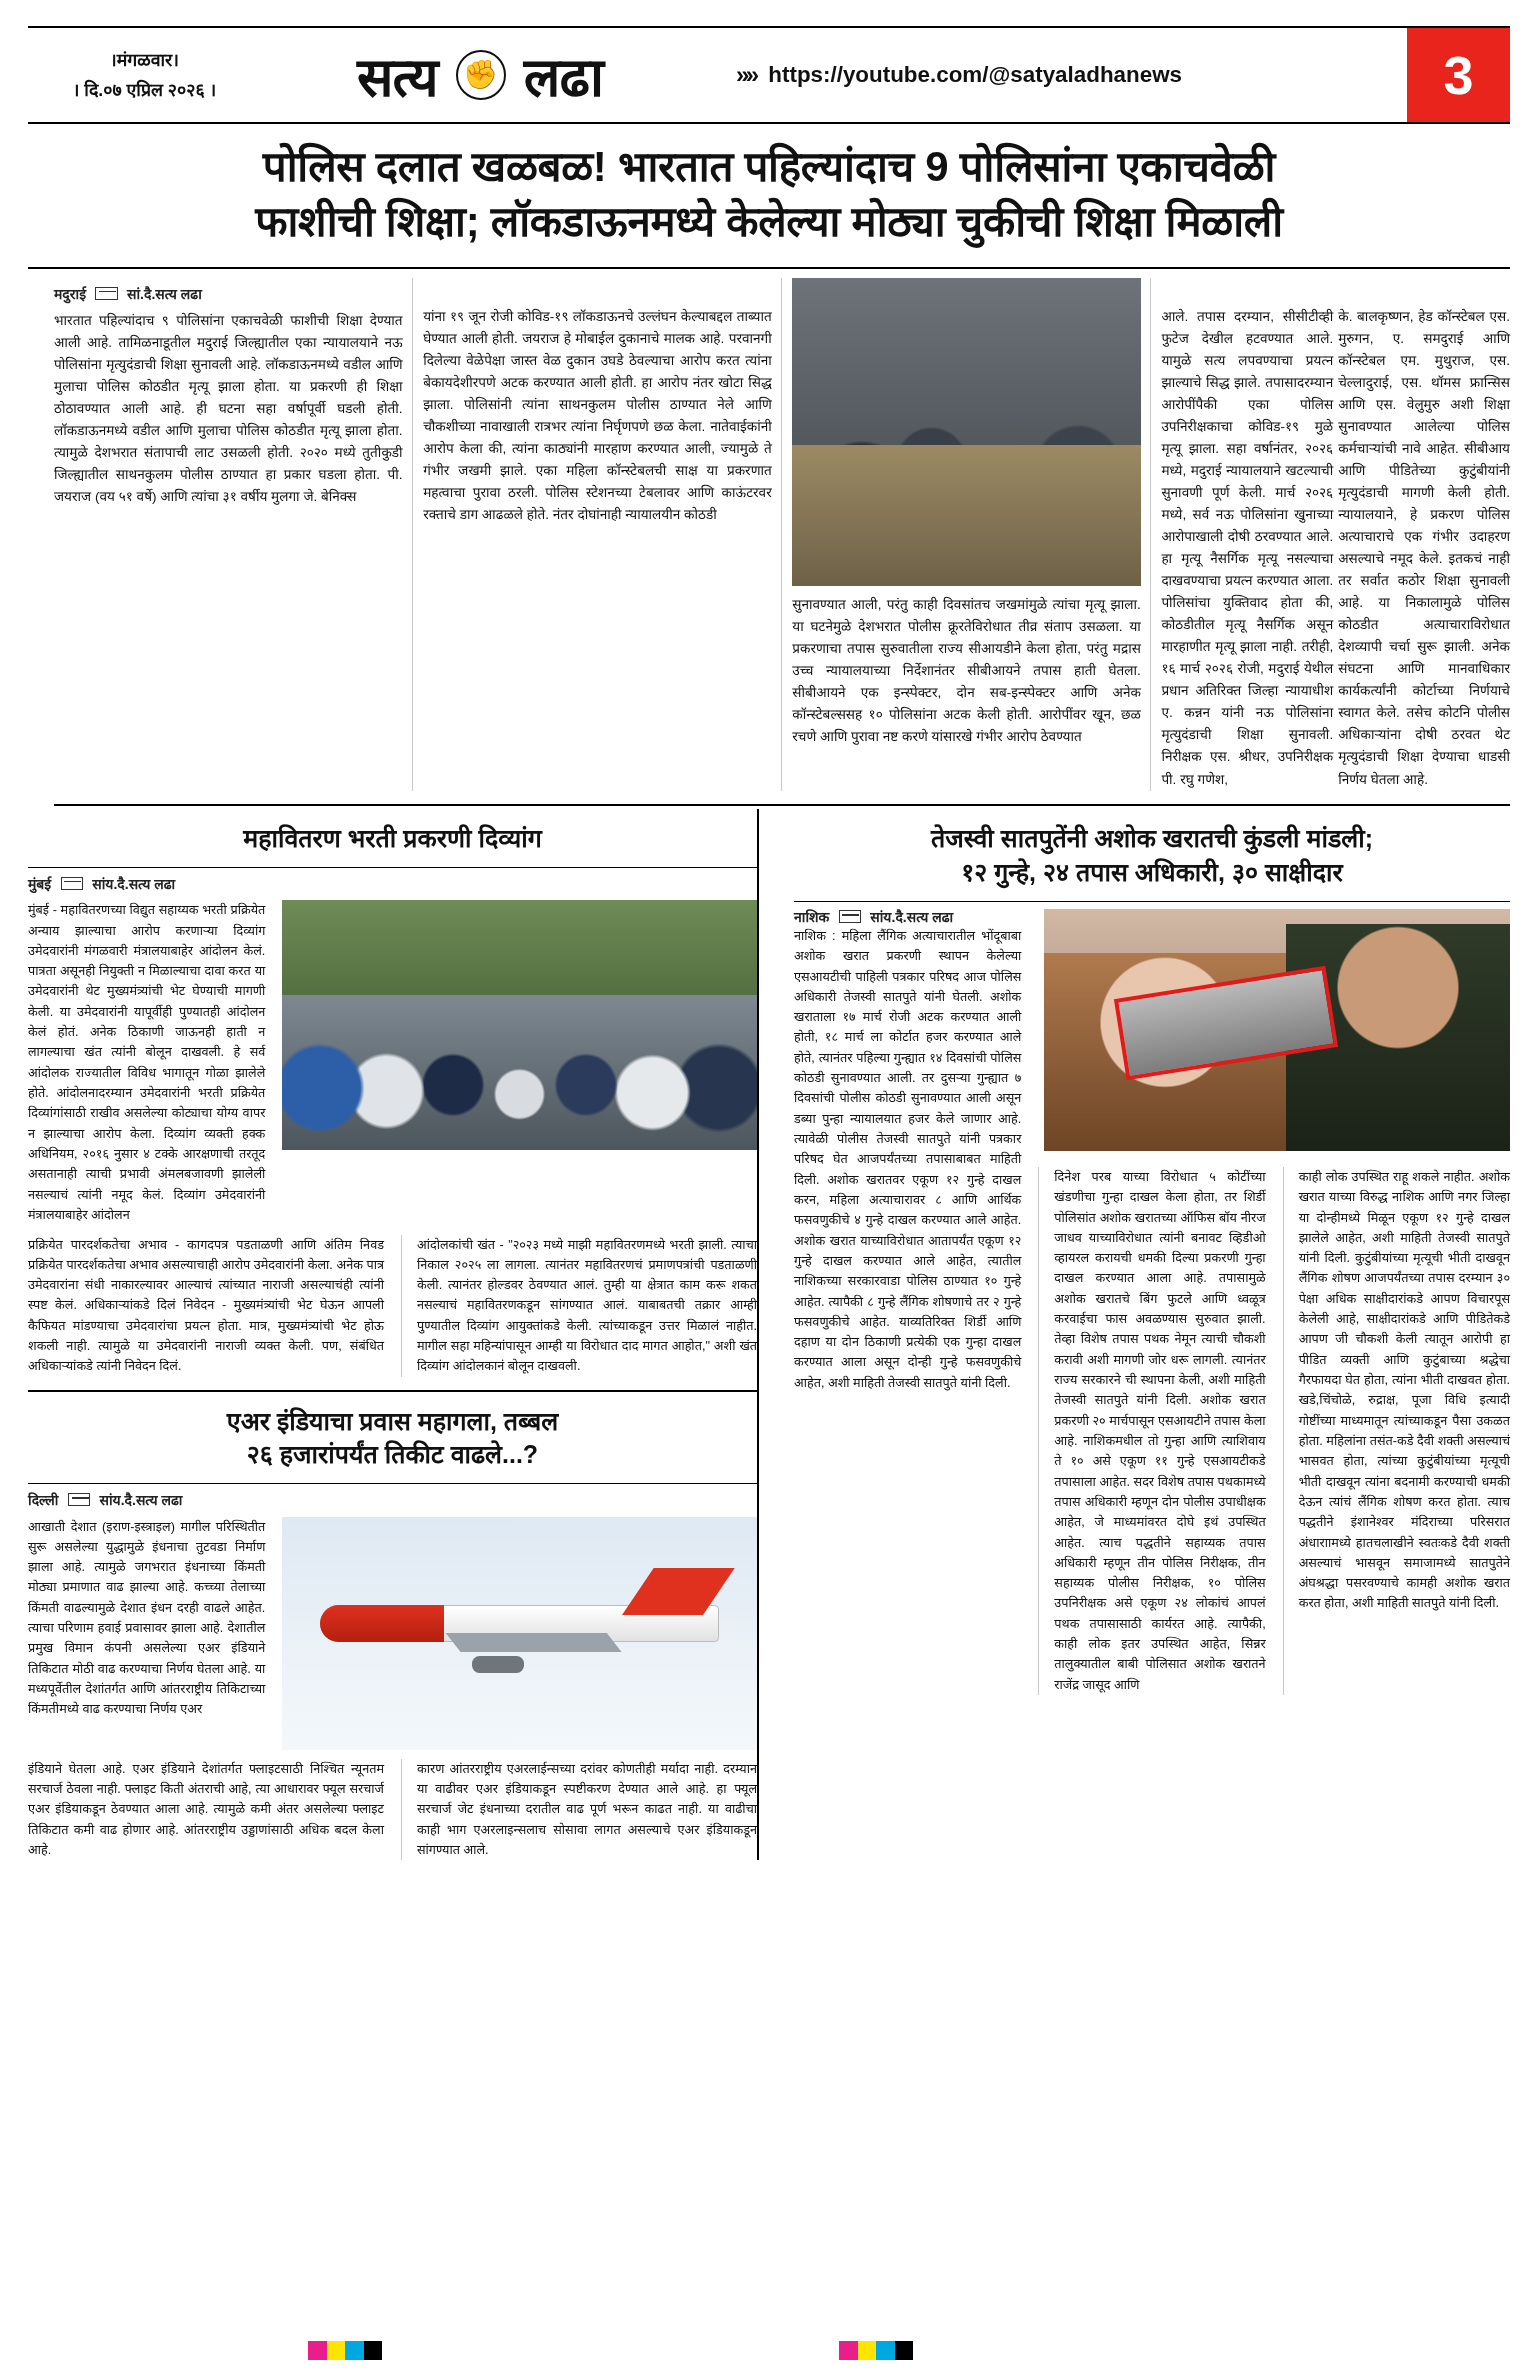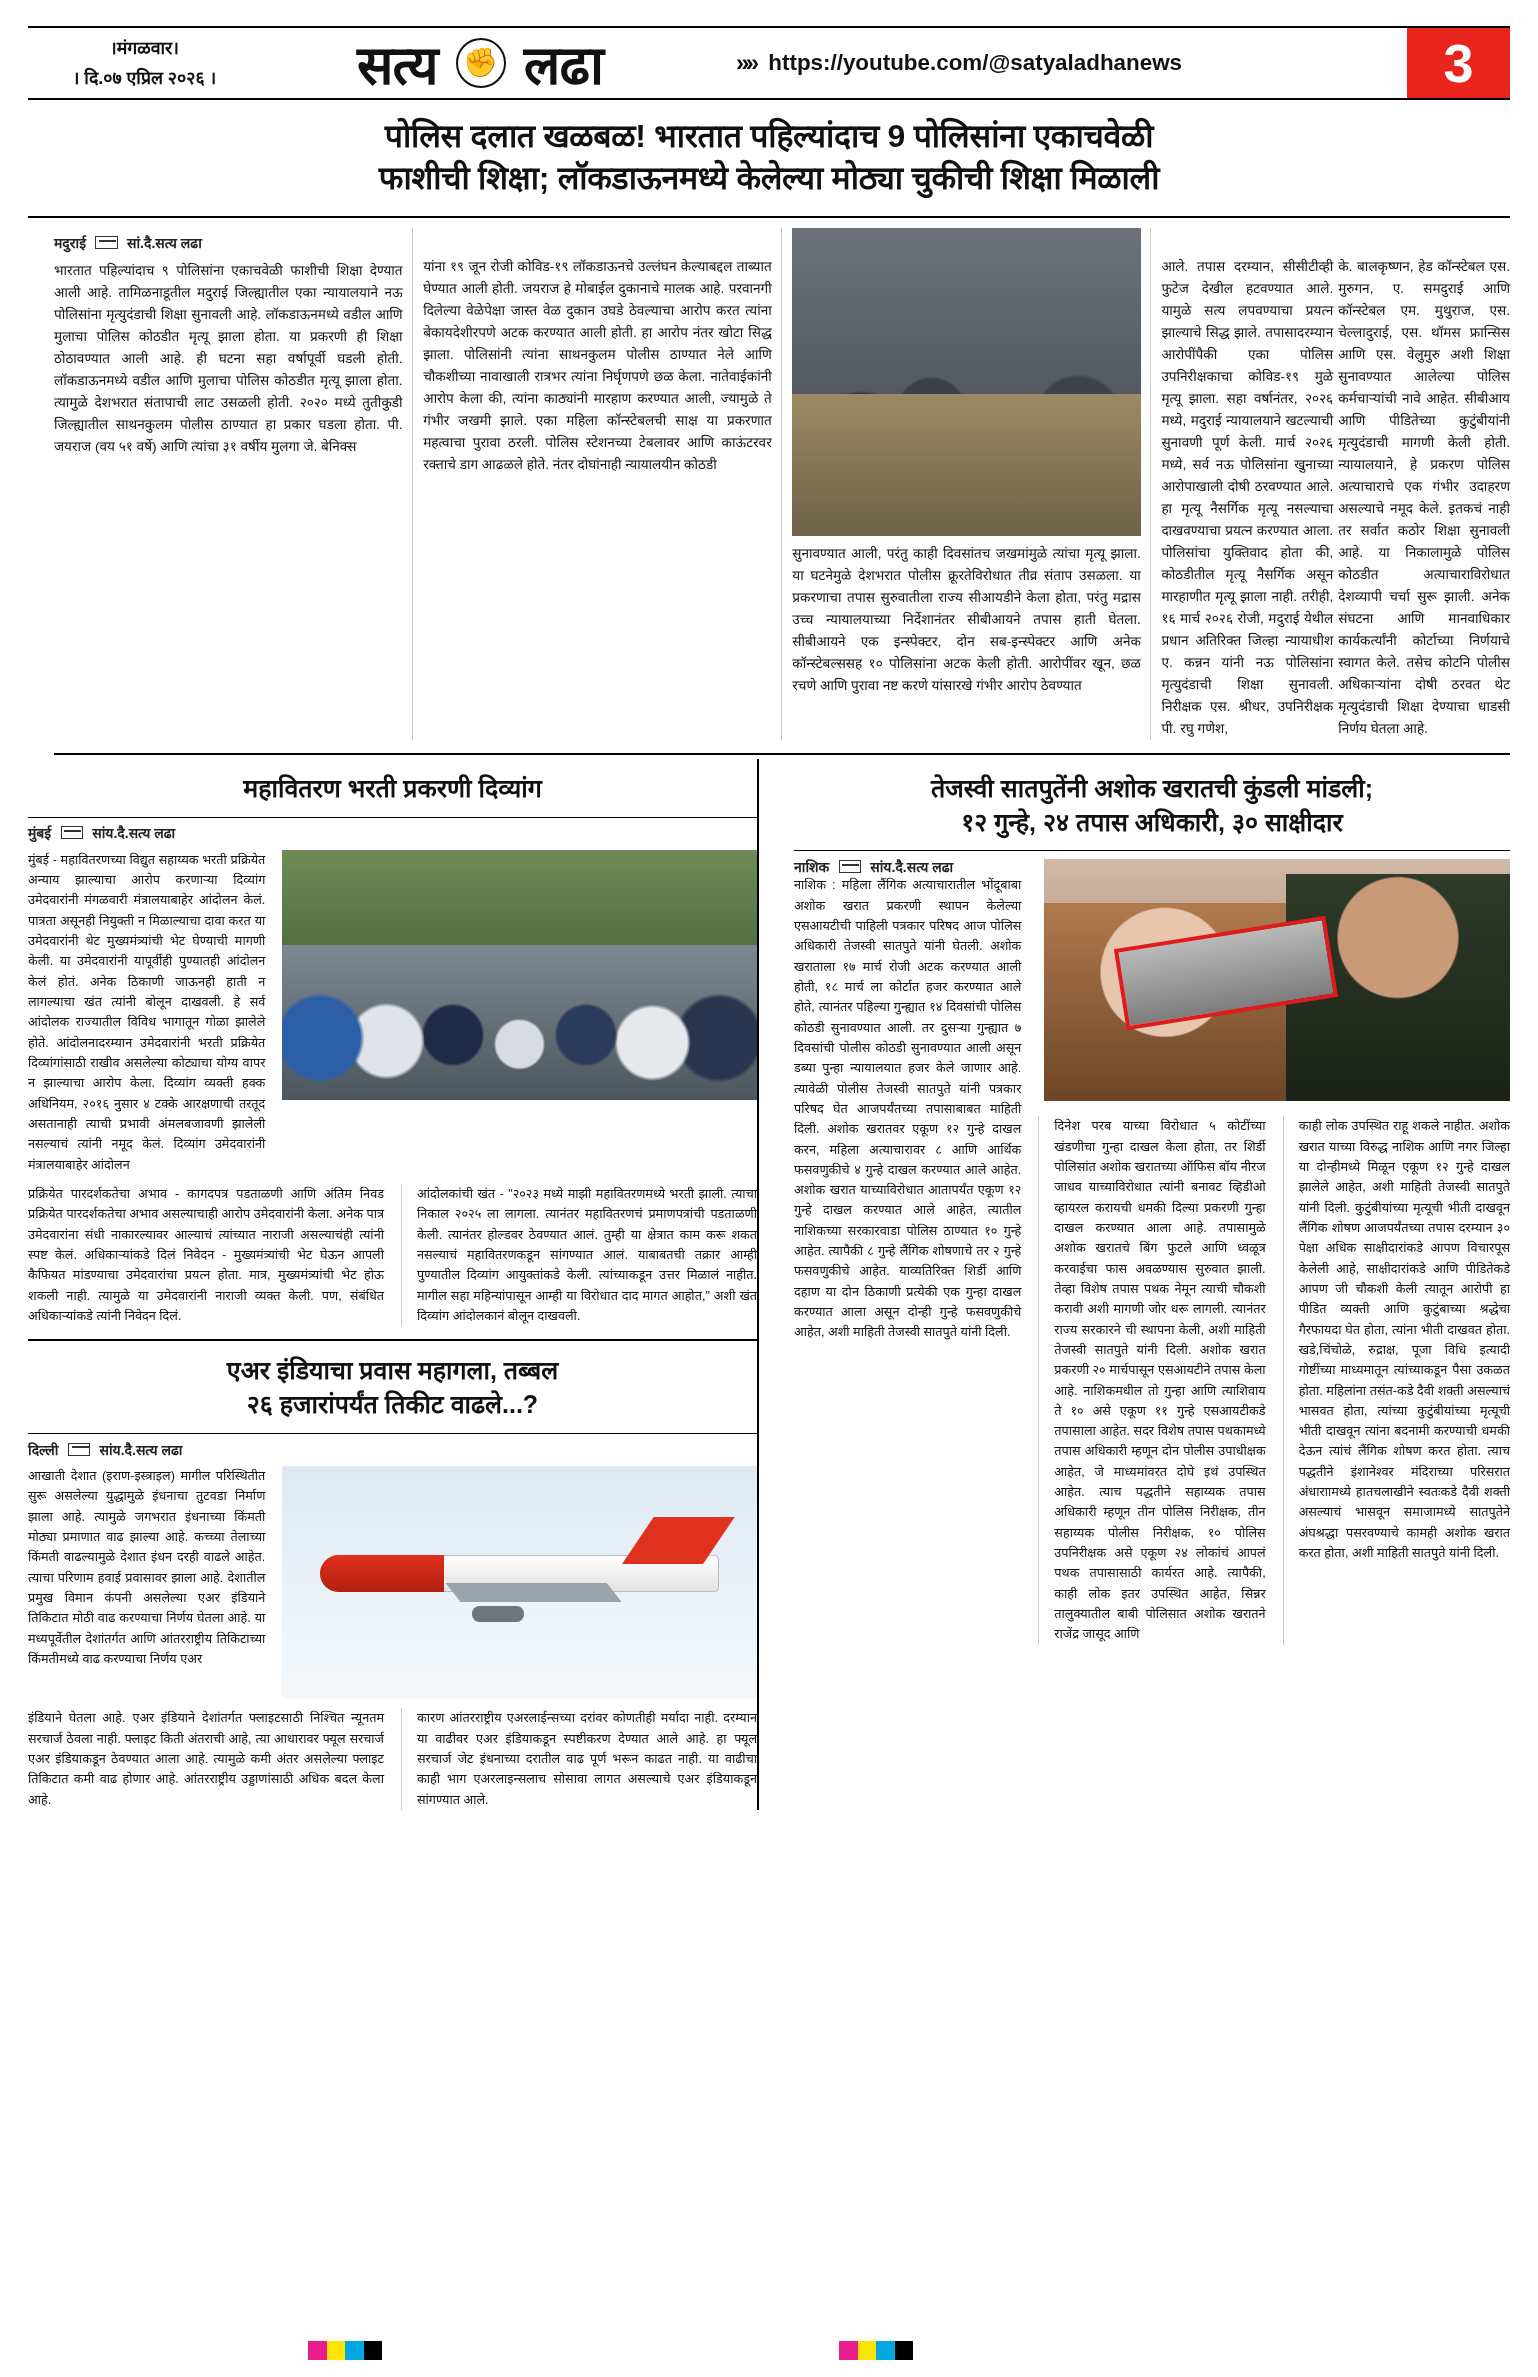--- a/index.html
+++ b/index.html
@@ -14,21 +14,21 @@
     width:1538px; height:2377px;
     padding:26px 28px 18.6px 28px;
     position:relative;
     background:#fff;
   }
   
   .masthead {
     display:flex; align-items:stretch;
     border-top:2.8px solid #000;
     border-bottom:2.8px solid #000;
-    height:74px;
+    height:98px;
     background:#fff;
   }
   .mh-date {
     width:233px;
     display:flex; flex-direction:column;
     align-items:center; justify-content:center;
     font-size:17.7px; line-height:1.7; font-weight:bold;
     color:#111;
   }
   .mh-logo {
@@ -60,21 +60,21 @@
     font-size:54px; font-weight:bold;
   }
   
   .lead-head {
     border-bottom:2.8px solid #000;
     padding:15px 9.3px 17px 9.3px;
     text-align:center;
   }
   .lead-head .l {
     display:block;
-    font-size:32px; font-weight:bold; line-height:1.32;
+    font-size:42px; font-weight:bold; line-height:1.32;
     color:#111; letter-spacing:-0.3px;
   }
   
   .byline {
     display:flex; align-items:center; gap:9.3px;
     font-size:14px; color:#222; font-weight:bold;
     padding:5.6px 0 7.5px 0;
   }
   .byline .pen {
     display:inline-block; width:22.4px;height:13px;

